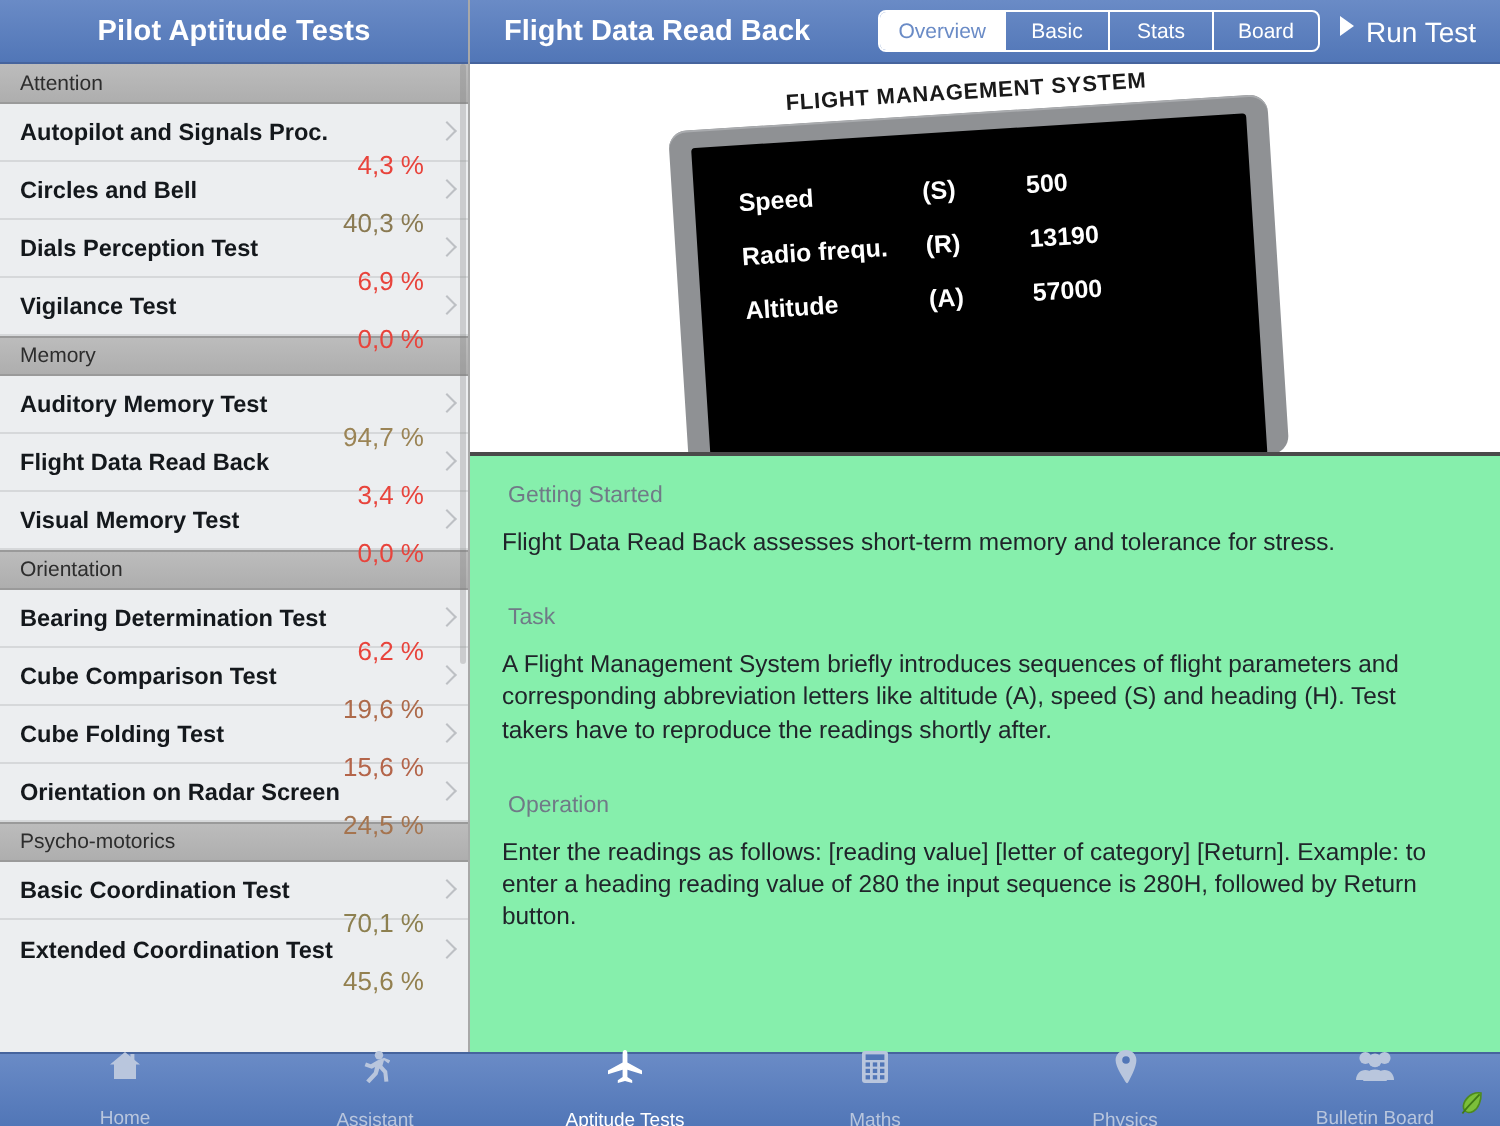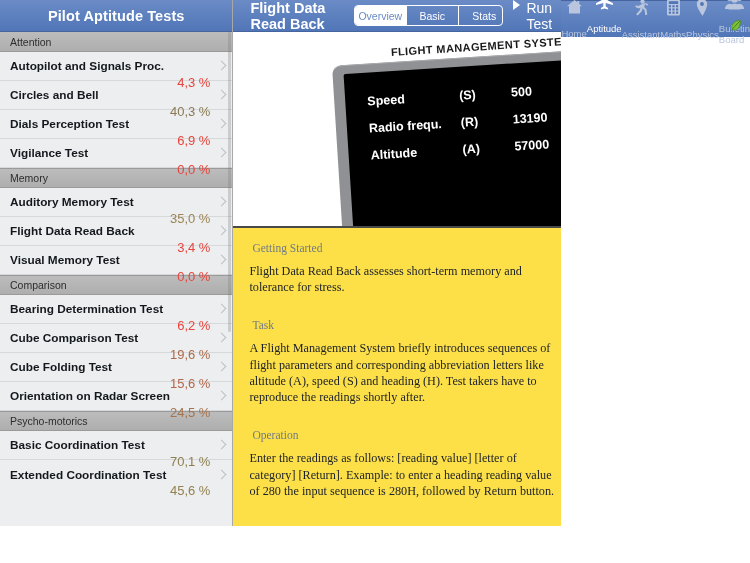--- a/index.html
+++ b/index.html
@@ -6,21 +6,21 @@
   html, body {
     width: 750px; height: 563px;
     font-family: "Liberation Sans", sans-serif;
     background: #ffffff;
     overflow: hidden;
   }
   #app {
     position: relative;
     width: 750px; height: 563px;
     display: flex;
-    flex-direction: row;
+    flex-direction: column;
   }
   .body-row { display: flex; flex: 1 1 auto; height: 526px; overflow: hidden; }
 
   
   .sidebar {
     width: 235px;
     height: 526px;
     background: #ffffff;
     display: flex;
     flex-direction: column;
@@ -218,24 +218,23 @@
     margin-bottom: 13px;
     padding-left: 22px;
   }
   .fms-label { width: 92px; }
   .fms-abbr  { width: 52px; }
   .fms-val   { }
 
   
   .info {
     flex: 1 1 auto;
-    background: #fde047;
+    background: #86efac;
     padding: 14px 16px 0 16px;
     overflow: hidden;
-    font-family: Liberation Serif, serif;
   }
   .info-head {
     font-size: 11.5px;
     color: #707a87;
     margin: 0 0 9px 3px;
   }
   .info-body {
     font-size: 12.2px;
     color: #20242a;
     line-height: 1.33;
@@ -300,34 +299,34 @@
             <span class="chev"></span>
           </div>
           <div class="test-row">
             <span class="test-name">Vigilance Test</span>
             <span class="test-pct" style="color: rgb(232, 68, 60);">0,0 %</span>
             <span class="chev"></span>
           </div>
           <div class="section-head">Memory</div>
           <div class="test-row">
             <span class="test-name">Auditory Memory Test</span>
-            <span class="test-pct" style="color: rgb(155, 132, 85);">35,0 %</span>
+            <span class="test-pct" style="color: rgb(155, 132, 85);">94,7 %</span>
             <span class="chev"></span>
           </div>
           <div class="test-row">
             <span class="test-name">Flight Data Read Back</span>
             <span class="test-pct" style="color: rgb(232, 68, 60);">3,4 %</span>
             <span class="chev"></span>
           </div>
           <div class="test-row">
             <span class="test-name">Visual Memory Test</span>
             <span class="test-pct" style="color: rgb(232, 68, 60);">0,0 %</span>
             <span class="chev"></span>
           </div>
-          <div class="section-head">Comparison</div>
+          <div class="section-head">Orientation</div>
           <div class="test-row">
             <span class="test-name">Bearing Determination Test</span>
             <span class="test-pct" style="color: rgb(232, 68, 60);">6,2 %</span>
             <span class="chev"></span>
           </div>
           <div class="test-row">
             <span class="test-name">Cube Comparison Test</span>
             <span class="test-pct" style="color: rgb(173, 106, 74);">19,6 %</span>
             <span class="chev"></span>
           </div>
@@ -412,36 +411,36 @@
   <div class="tabbar" id="tabbar">
     <div class="tab">
         <span class="tab-ico">
           <svg width="17" height="16" viewBox="0 0 17 16">
             <path d="M8.5 1 1 7.3h2v7.2h11V7.3h2z" fill="currentColor"></path>
             <rect x="11.2" y="2" width="2" height="3" fill="currentColor"></rect>
           </svg>
         </span>
         <span class="tab-label">Home</span>
       </div>
-      <div class="tab active">
-        <span class="tab-ico">
-          <svg width="19" height="17" viewBox="0 0 19 17">
-            <path d="M9.5 0c.8 0 1.2.8 1.2 2v4.2l7.3 4v1.9l-7.3-2.2v3.6l2.4 1.6v1.4l-3.6-1-3.6 1v-1.4l2.4-1.6v-3.6L1 12.1v-1.9l7.3-4V2c0-1.2.4-2 1.2-2z" fill="currentColor"></path>
-          </svg>
-        </span>
-        <span class="tab-label">Aptitude Tests</span>
-      </div>
       <div class="tab">
         <span class="tab-ico">
           <svg width="15" height="17" viewBox="0 0 15 17">
             <circle cx="9.5" cy="2.6" r="2.1" fill="currentColor"></circle>
             <path d="M8.6 5.2 5.4 7.1 3 6.2l-.7 1.9 3.6 1.3 1.6-.9-.6 2.6-3.8 4.1 1.6 1.4 4.1-4.3.9-3 2 2.2.5 4.4 2-.2-.6-5.2-2.4-2.6.8-2.8 2.2 1.6 1-1.5L12 3.9z" fill="currentColor"></path>
           </svg>
         </span>
         <span class="tab-label">Assistant</span>
+      </div>
+      <div class="tab active">
+        <span class="tab-ico">
+          <svg width="19" height="17" viewBox="0 0 19 17">
+            <path d="M9.5 0c.8 0 1.2.8 1.2 2v4.2l7.3 4v1.9l-7.3-2.2v3.6l2.4 1.6v1.4l-3.6-1-3.6 1v-1.4l2.4-1.6v-3.6L1 12.1v-1.9l7.3-4V2c0-1.2.4-2 1.2-2z" fill="currentColor"></path>
+          </svg>
+        </span>
+        <span class="tab-label">Aptitude Tests</span>
       </div>
       <div class="tab">
         <span class="tab-ico">
           <svg width="15" height="17" viewBox="0 0 15 17">
             <rect x="1" y="0.5" width="13" height="16" rx="1.5" fill="currentColor"></rect>
             <rect x="2.8" y="2.2" width="9.4" height="2.8" fill="#5176b7"></rect>
             <g fill="#5176b7">
               <rect x="2.8" y="6.2" width="2.2" height="2.1"></rect>
               <rect x="6.4" y="6.2" width="2.2" height="2.1"></rect>
               <rect x="10" y="6.2" width="2.2" height="2.1"></rect>

